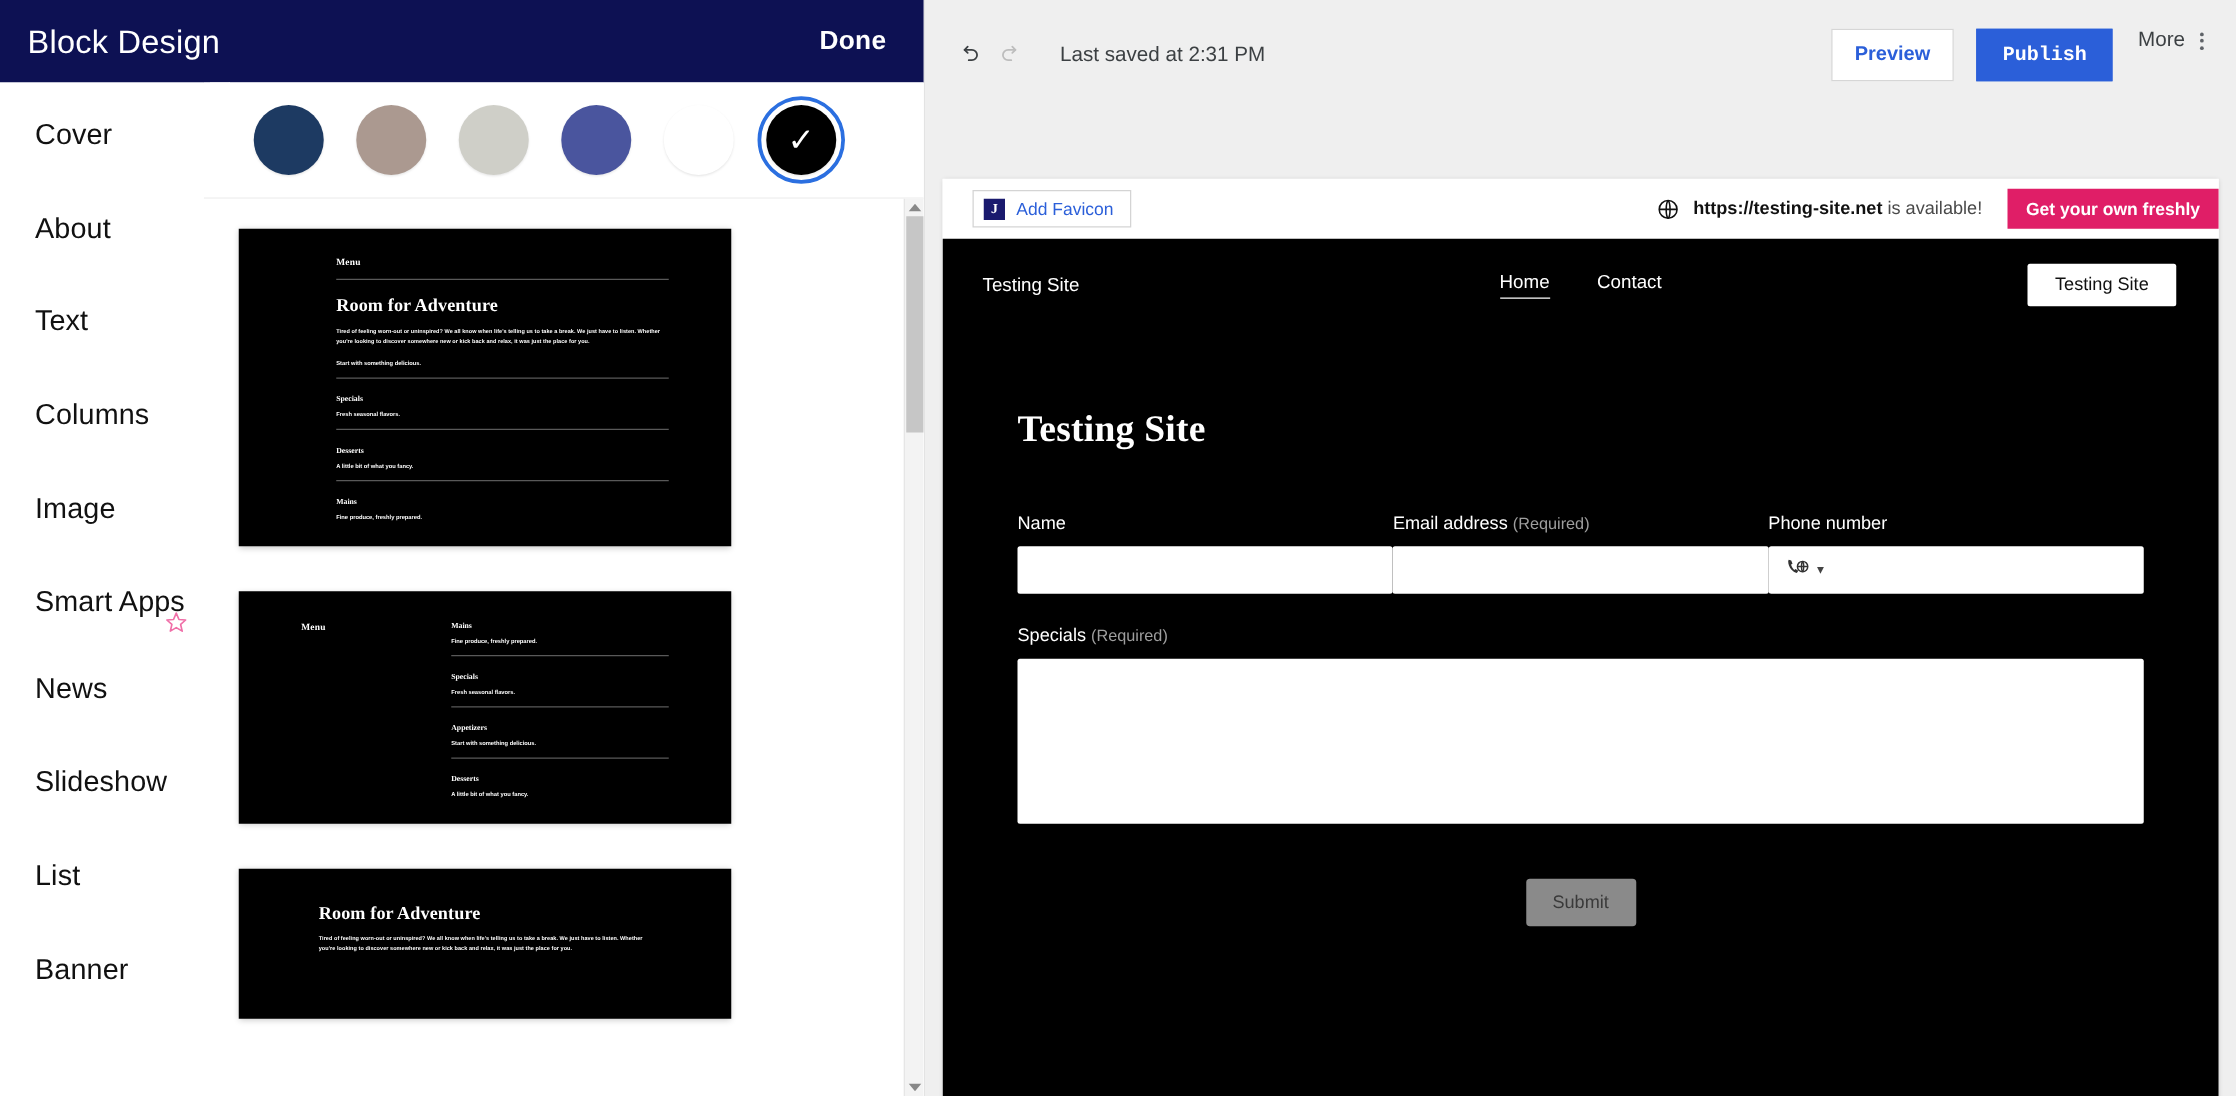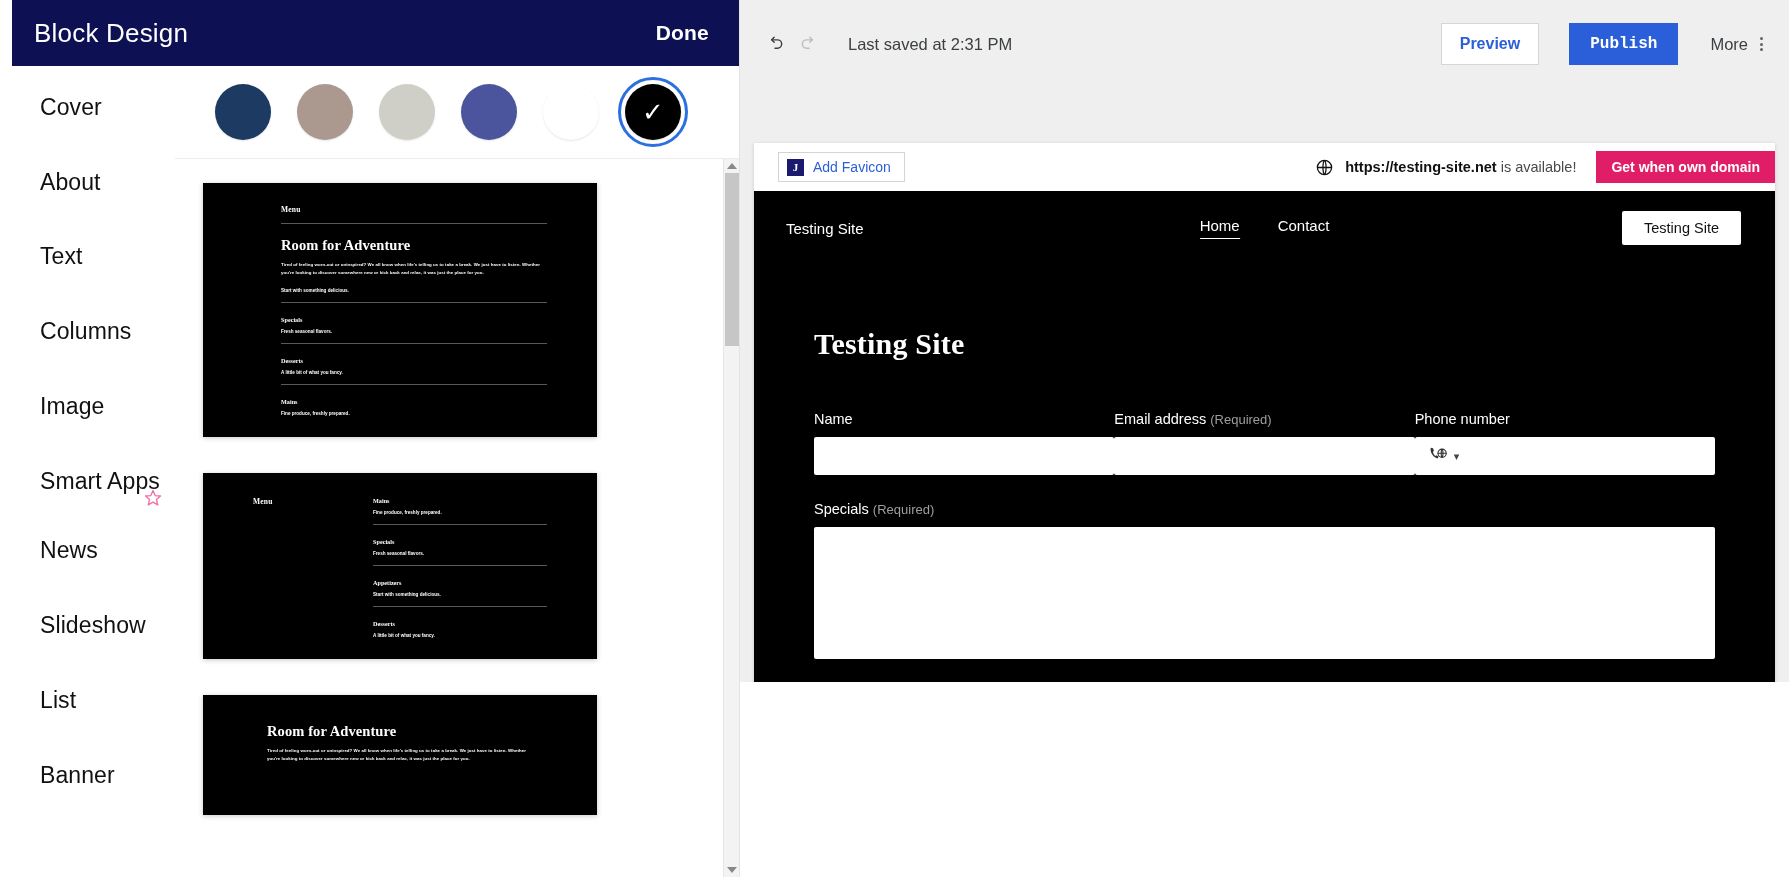--- a/index.html
+++ b/index.html
@@ -15,21 +15,20 @@
   .app { position: relative; width: 1789px; height: 877px; display: flex; }
 
   
   .editor-panel {
     position: relative;
     width: 740px; height: 877px;
     background: #ffffff;
     flex: 0 0 740px;
     overflow: hidden;
     border-right: 1px solid #e3e3e3;
-    padding-left: 12px;
   }
   .editor-header {
     height: 66px;
     background: #0d1153;
     display: flex; align-items: center;
     justify-content: space-between;
     padding: 0 30px 0 22px;
   }
   .editor-title {
     color: #ffffff;
@@ -210,21 +209,21 @@
     left: 1px; top: 14px;
     width: 14px; height: 173px;
     background: #c6c6c6;
   }
 
   
   .preview-pane {
     flex: 1 1 auto;
     position: relative;
     background: #efefef;
-    height: 682px;
+    height: 877px;
     overflow: hidden;
   }
   .toolbar {
     height: 88px;
     display: flex;
     align-items: center;
     padding: 0 26px 0 18px;
     background: #efefef;
   }
   .tb-icon-btn {
@@ -234,21 +233,21 @@
     font-size: 20px;
     background: none; border: none;
   }
   .tb-icon-btn.disabled { color: #bdbdbd; cursor: default; }
   .tb-saved {
     margin-left: 22px;
     font-size: 16.5px;
     color: #3c4043;
     font-weight: 400;
   }
-  .tb-right { margin-left: auto; display: flex; align-items: center; gap: 12px; }
+  .tb-right { margin-left: auto; display: flex; align-items: flex-start; gap: 0; }
   .btn-preview {
     height: 42px;
     min-width: 94px;
     padding: 0 18px;
     background: #ffffff;
     border: 1px solid #d6d6d6;
     color: #2b5fd9;
     font-size: 16px;
     font-weight: 700;
     cursor: pointer;
@@ -621,21 +620,21 @@
           <span class="favicon-label">Add Favicon</span>
         </div>
         <div class="domain-right">
           <span class="globe-ico">
             <svg width="19" height="19" viewBox="0 0 24 24" fill="none" stroke="#111" stroke-width="1.6">
               <circle cx="12" cy="12" r="9"></circle>
                 <path d="M3 12h18M12 3c2.6 2.6 2.6 15.4 0 18M12 3C9.4 5.6 9.4 18.4 12 21"></path>
             </svg>
           </span>
           <span class="domain-txt"><b>https://testing-site.net</b><span> is available!</span></span>
-          <button class="btn-domain">Get when own domain</button>
+          <button class="btn-domain">Get your own freshly</button>
         </div>
       </div>
 
       <div class="site-body">
 
         <div class="site-nav">
           <div class="site-brand">Testing Site</div>
           <div class="site-links">
             <div class="site-link active">Home</div>
             <div class="site-link">Contact</div>

